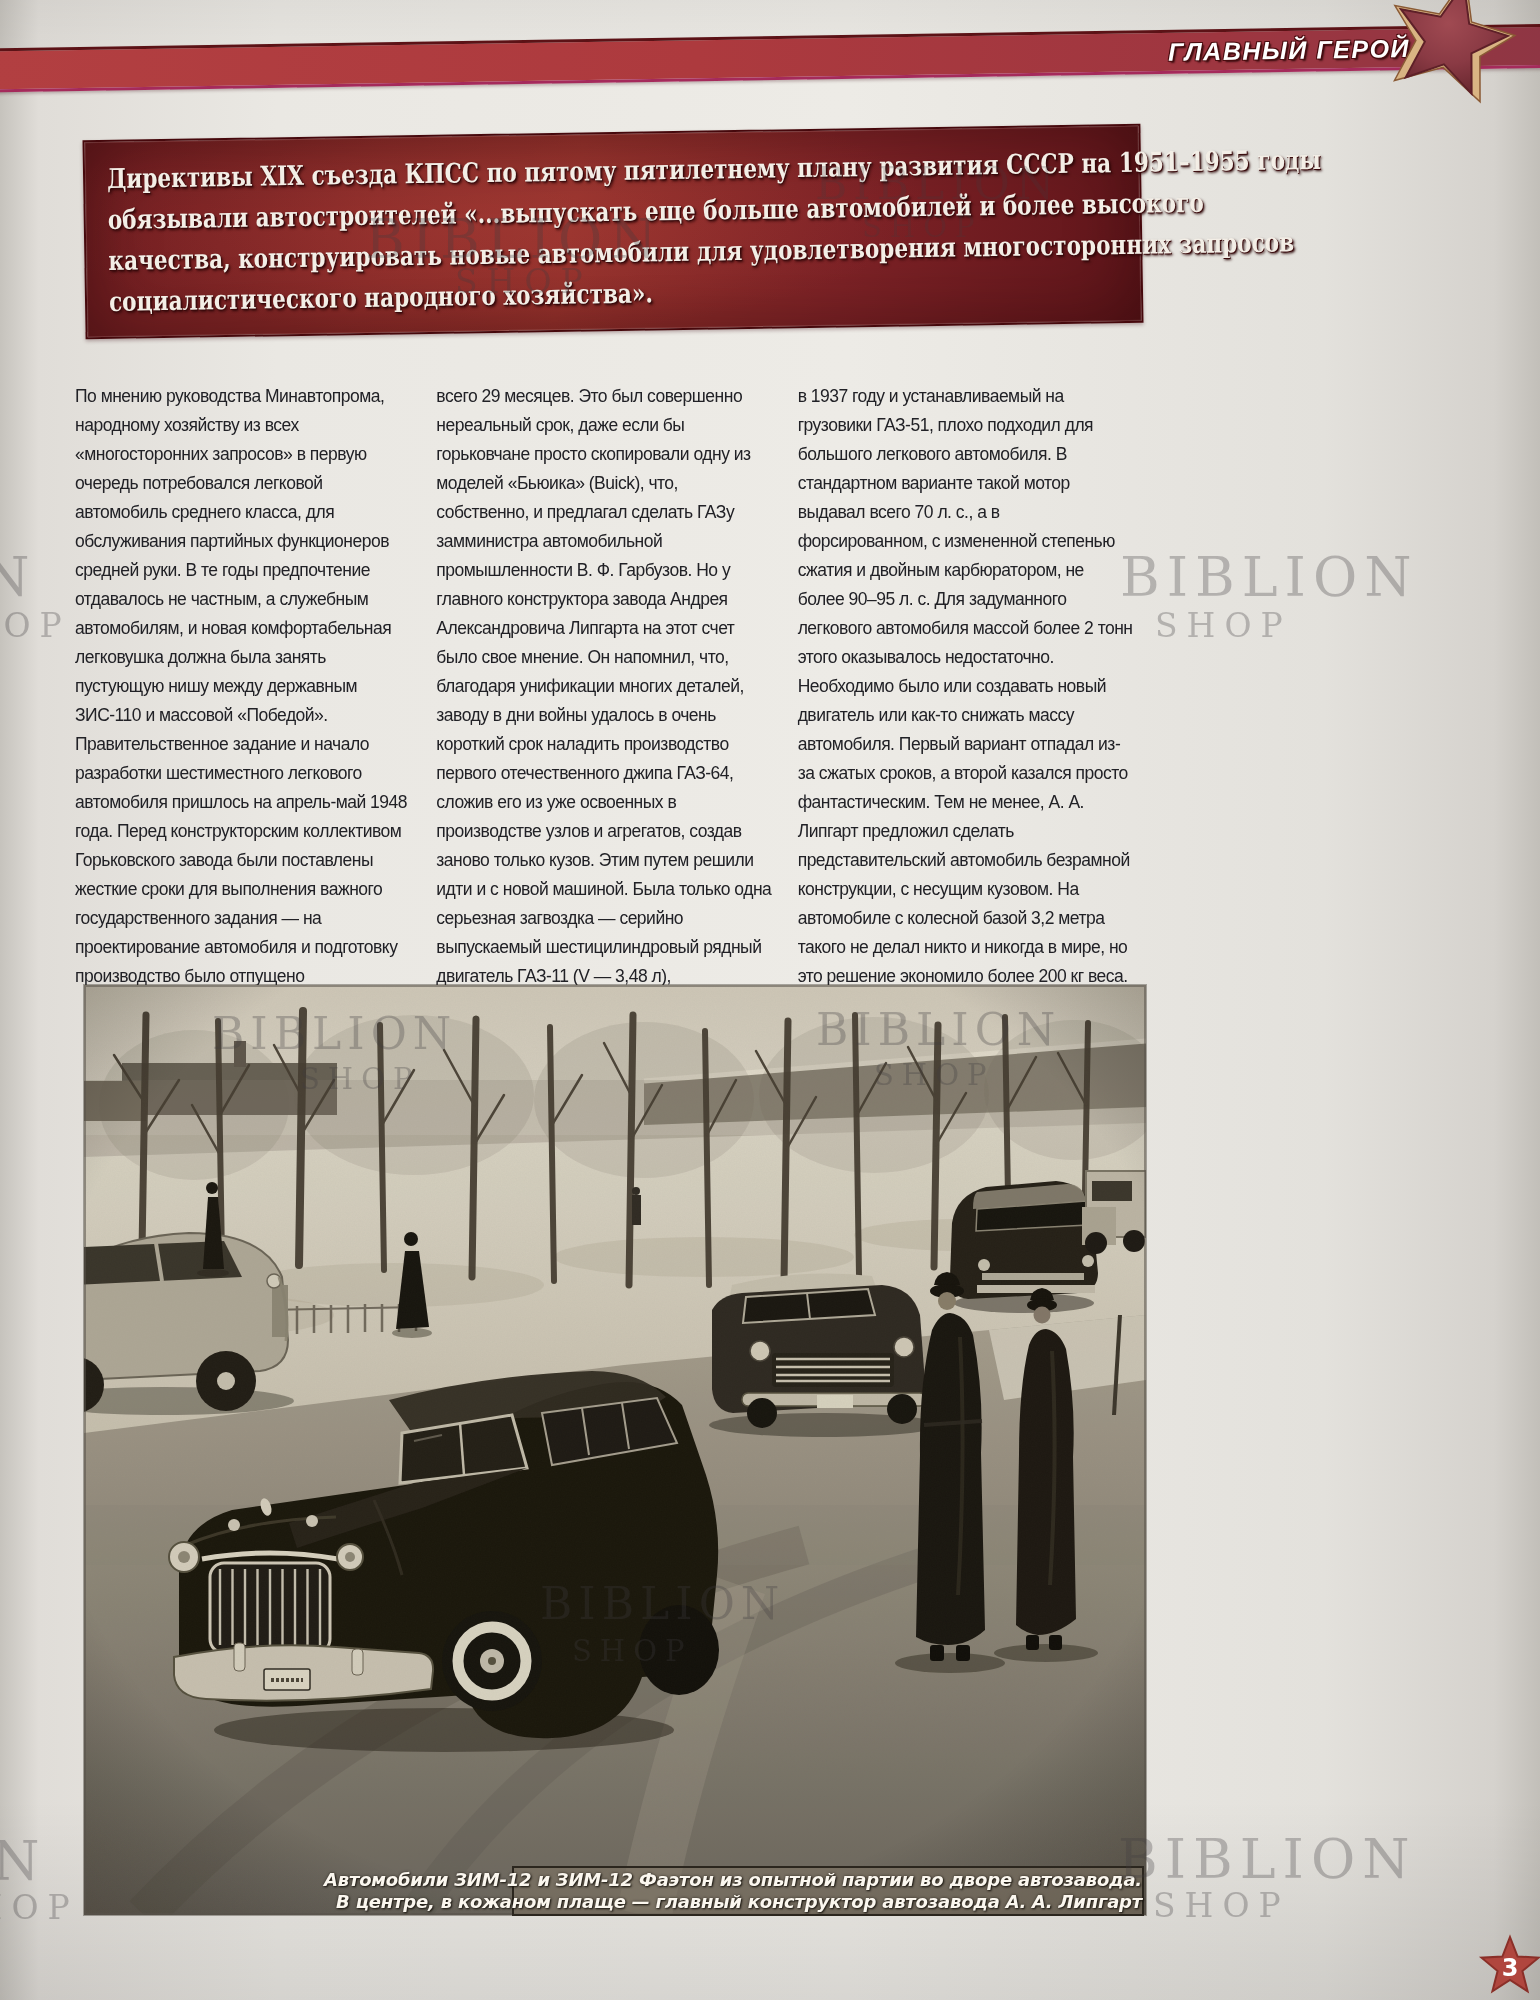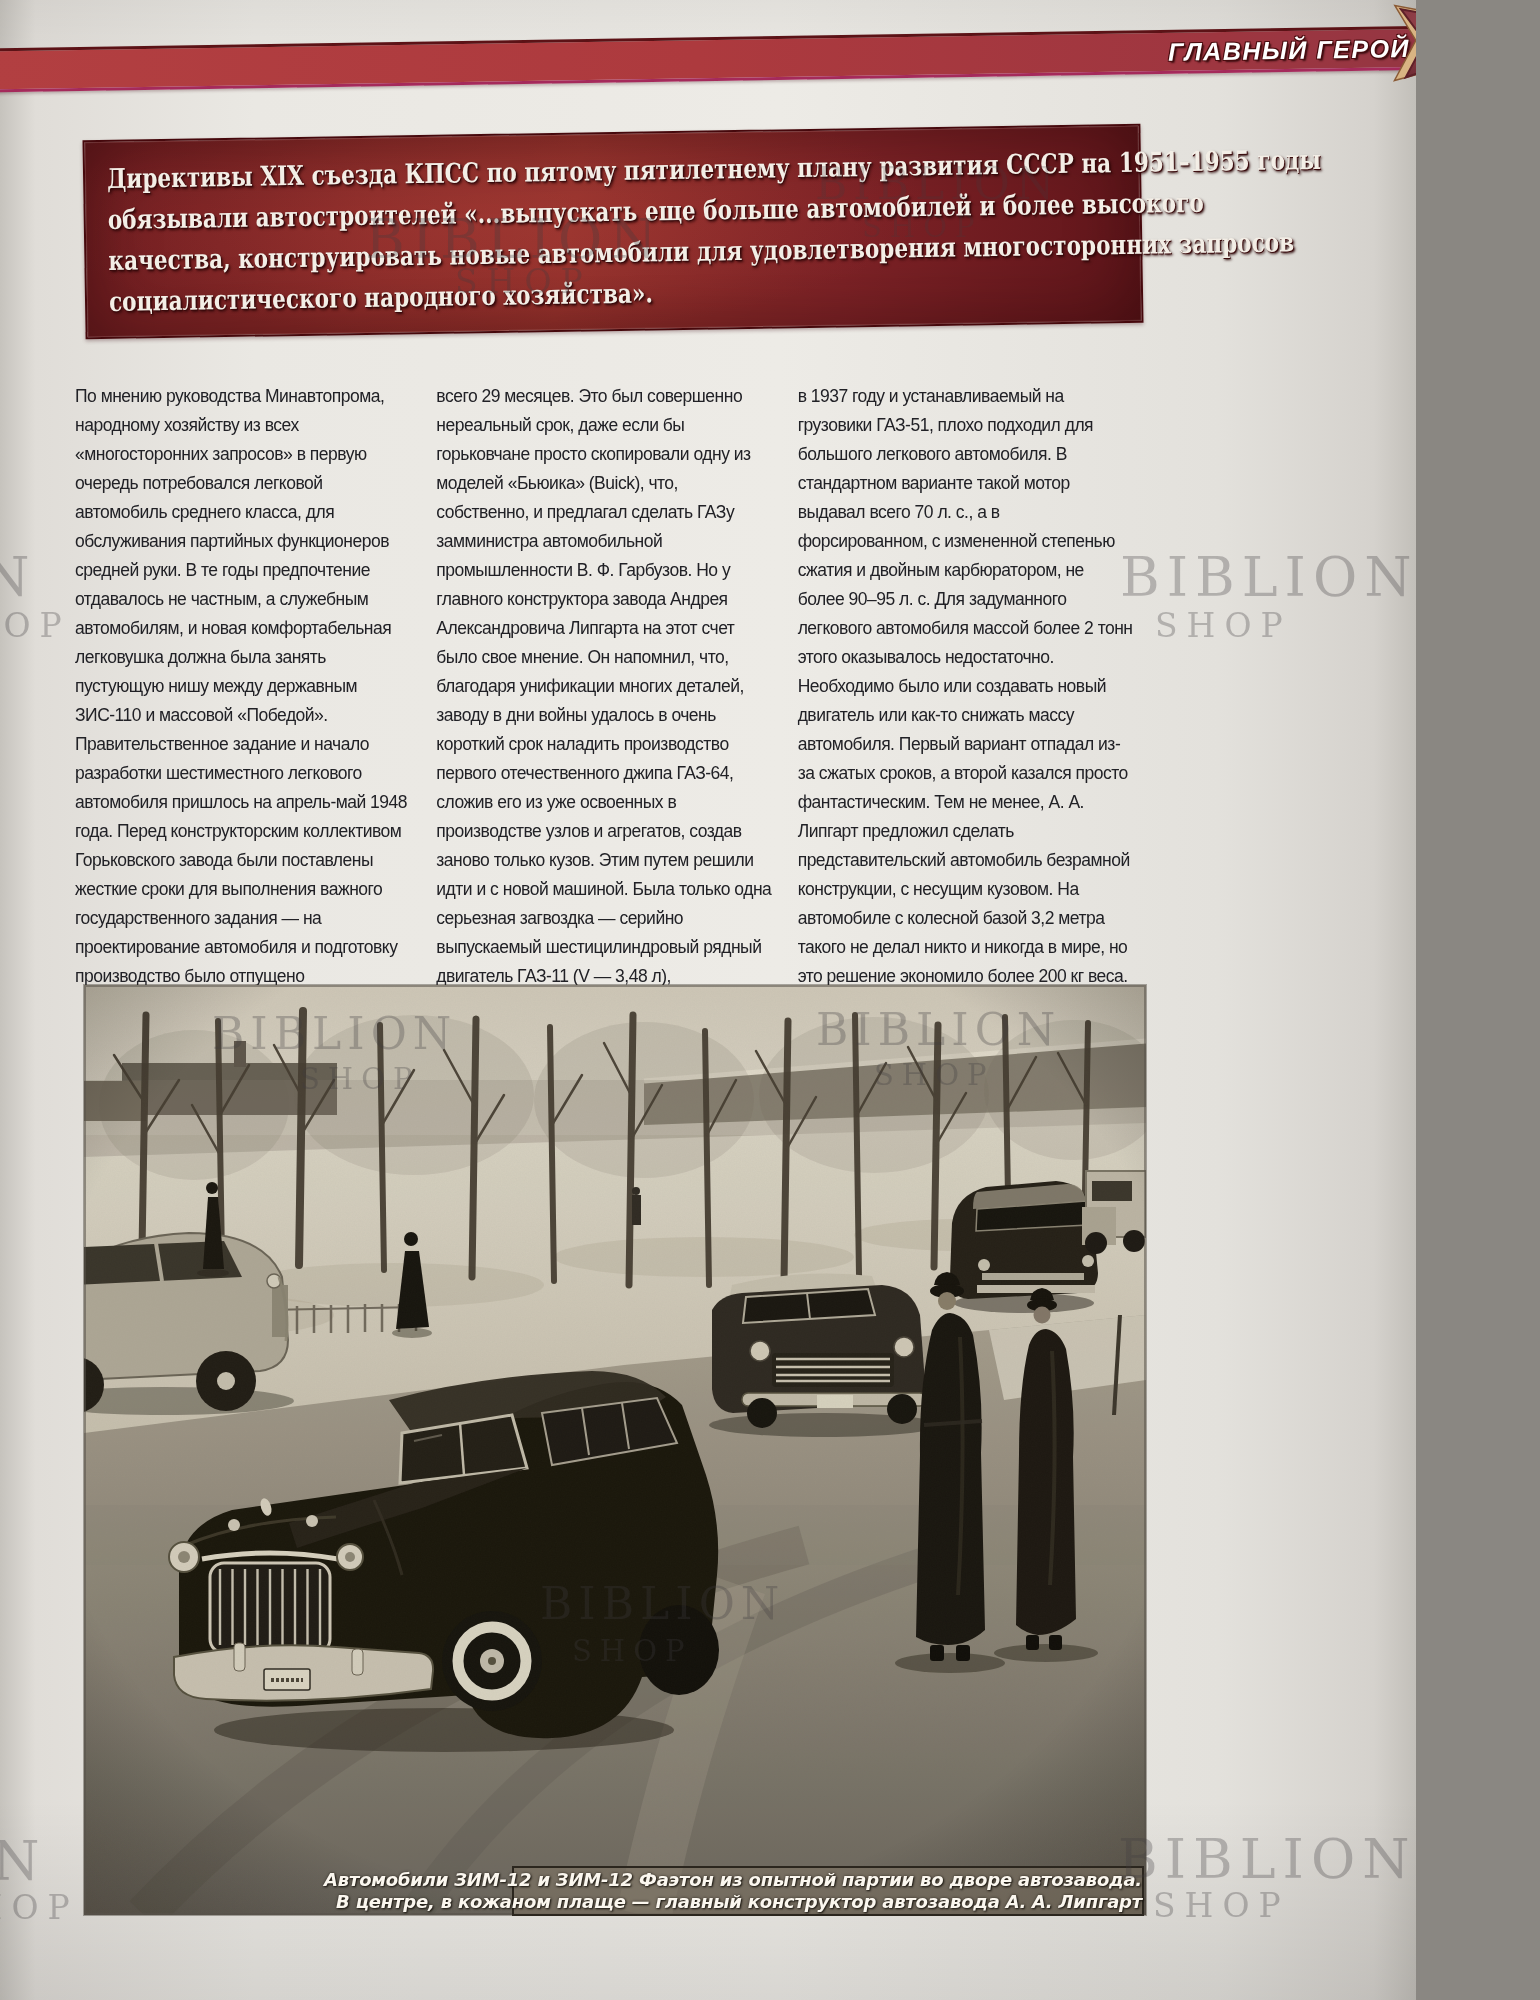--- a/index.html
+++ b/index.html
@@ -1,17 +1,17 @@
 <!DOCTYPE html>
 <html><head>
 <meta charset="utf-8">
 <style>
   html,body{margin:0;padding:0;background:#8a8782;}
   #page{
-    position:relative;width:1416px;height:2000px;overflow:hidden;
+    position:relative;width:1540px;height:2000px;overflow:hidden;
     font-family:"Liberation Sans",sans-serif;
     background:
       linear-gradient(180deg, rgba(0,0,0,.05) 0, rgba(0,0,0,0) 4%, rgba(0,0,0,0) 90%, rgba(0,0,0,.09) 100%),
       linear-gradient(90deg,#c6c3bd 0,#e0ddd8 2.5%,#eae8e3 18%,#edebe6 55%,#e3e1dc 86%,#d5d2cd 97%,#c2bfb9 100%);
   }
   
   .band{
     position:absolute;left:-12px;top:36px;width:1574px;height:38px;
     background:linear-gradient(90deg,#b23f41 0,#ad3a3e 45%,#9e3640 78%,#8e3644 100%);
     border-top:3px solid #5c1216;border-bottom:3px solid #a52a5b;

